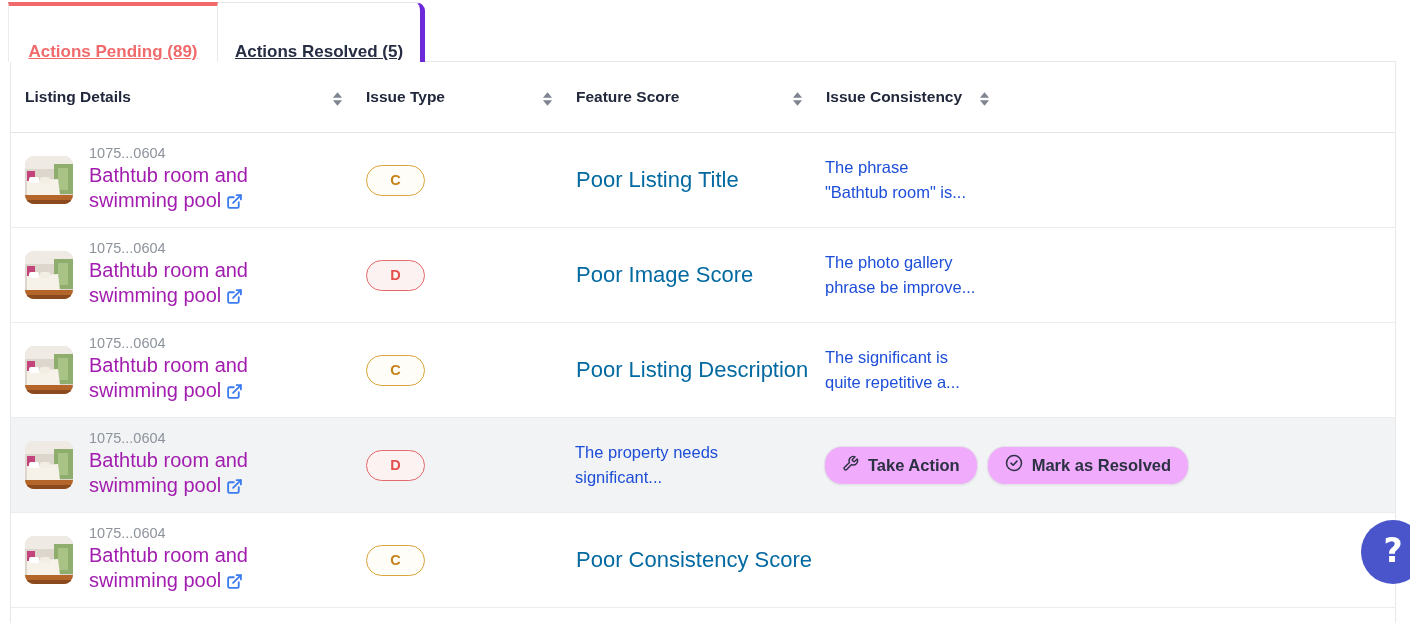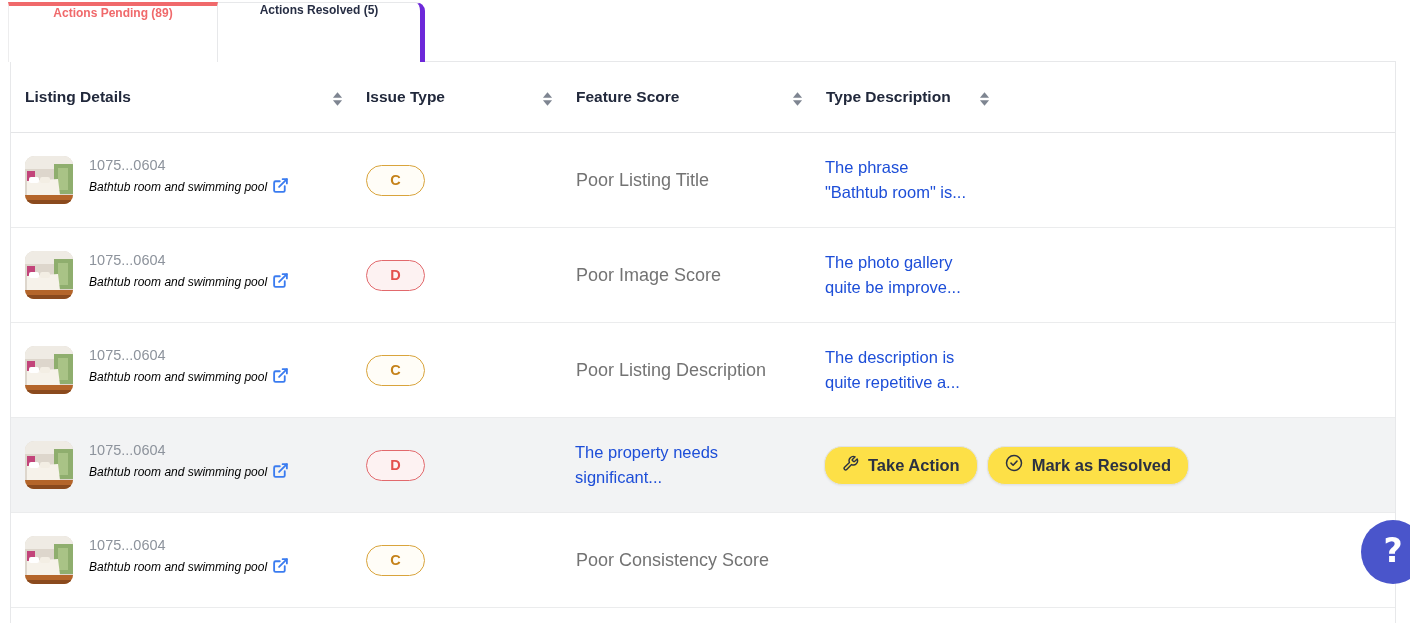--- a/index.html
+++ b/index.html
@@ -2,22 +2,22 @@
 <html><head>
 <meta charset="utf-8">
 <style>
   * { margin:0; padding:0; box-sizing:border-box; }
   html,body { width:1410px; height:623px; background:#ffffff; overflow:hidden;
     font-family:"Liberation Sans", sans-serif; }
   .page { position:relative; width:1410px; height:623px; }
 
   
   .tabs { display:flex; padding-left:8px; margin-top:2px; position:relative; z-index:3; }
-  .tab { height:60px; background:#fff; display:flex; align-items:flex-start; justify-content:center;
-    font-size:12px; font-weight:700; cursor:pointer; }
+  .tab { height:60px; background:#fff; display:flex; align-items:flex-end; justify-content:center;
+    font-size:17px; font-weight:700; cursor:pointer;text-decoration:underline; }
   .tab-active { width:210px; border-top:4px solid #f0696b; border-left:1px solid #ededee;
     border-right:1px solid #e7e8ea; color:#f0696b; }
   .tab-inactive { width:207px; border-top:1px solid #e7e8ea; border-right:5px solid #6d28d9;
     border-top-right-radius:9px; color:#272e44; }
 
   
   .card { position:relative; z-index:1; margin:-1px 14px 0 10px; height:575px;
     border:1px solid #e7e8ea; border-bottom:none; background:#fff; overflow:hidden; }
   .grid-row { display:grid; grid-template-columns:345px 210px 250px 187px 1fr; align-items:center; }
 
@@ -31,38 +31,38 @@
 
   .trow { height:95px; border-bottom:1px solid #ebeced; }
   .trow.highlight { background:#f2f3f4; }
 
   
   .cell-listing { display:flex; align-items:center; gap:16px; padding-left:14px; }
   .thumb { width:48px; height:48px; border-radius:9px; overflow:hidden; flex:none; }
   .thumb svg { display:block; }
   .listing-text { max-width:245px; }
   .listing-id { font-size:14.5px; color:#8d939c; margin-bottom:2px; }
-  .listing-title { font-size:12px; color:#000000; line-height:25px;font-style:italic; }
+  .listing-title { font-size:20px; color:#a21caf; line-height:25px; }
   .extlink { display:inline-block; vertical-align:-3px; margin-left:5px; cursor:pointer; }
 
   
   .cell-score { padding-left:10px; }
   .badge { display:inline-flex; align-items:center; justify-content:center;
     width:59px; height:31px; border-radius:16px; font-size:14.5px; font-weight:700; }
   .badge-c { color:#c5821a; border:1.5px solid #d9a43c; background:#fffdf7; }
   .badge-d { color:#e4504e; border:1.5px solid #e2696c; background:#fdf2f2; }
 
-  .cell-type { padding-left:10px; font-size:18px; color:#737373; }
+  .cell-type { padding-left:10px; font-size:22px; color:#0369a1; }
   .cell-desc { padding-left:9px; font-size:16.5px; color:#1d4ed8; line-height:25px;
     white-space:pre-line; }
 
   
   .cell-actions { display:flex; align-items:center; gap:9px; padding:0 18px 0 8px; }
   .act-btn { display:inline-flex; align-items:center; gap:9px; height:39px; padding:0 17px;
-    background:#fde047; border:1px solid #e2e3e6; border-radius:18px; cursor:pointer;
+    background:#f0abfc; border:1px solid #e2e3e6; border-radius:18px; cursor:pointer;
     font-family:"Liberation Sans", sans-serif; font-size:16.5px; font-weight:700; color:#2b3142;
     box-shadow:0 1px 2px rgba(20,24,40,.05); white-space:nowrap; }
   .act-btn svg { flex:none; }
 
   .row-partial { height:60px; }
 
   
   .help-fab { position:absolute; left:1361px; top:518px; width:64px; height:64px;
     border-radius:50%; background:#4a55cb; border:none; cursor:pointer; z-index:5;
     color:#fff; font-family:"DejaVu Sans", sans-serif; font-size:33px; font-weight:700;
@@ -112,21 +112,21 @@
         <span class="sort">
           <svg width="11" height="6" viewBox="0 0 12 6">
               <path d="M6 0l5 6H1z" fill="#7e8591"></path>
             </svg>
           <svg width="11" height="6" viewBox="0 0 12 6">
               <path d="M6 6l5-6H1z" fill="#7e8591"></path>
             </svg>
         </span>
       </div>
       <div class="th">
-        <span>Type Description</span>
+        <span>Issue Consistency</span>
         <span class="sort">
           <svg width="11" height="6" viewBox="0 0 12 6">
               <path d="M6 0l5 6H1z" fill="#7e8591"></path>
             </svg>
           <svg width="11" height="6" viewBox="0 0 12 6">
               <path d="M6 6l5-6H1z" fill="#7e8591"></path>
             </svg>
         </span>
       </div>
     </div>
@@ -188,21 +188,21 @@
                   <polyline points="15 3 21 3 21 9"></polyline>
                   <line x1="10" y1="14" x2="21" y2="3"></line>
                 </svg></span></div>
         </div>
       </div>
       <div class="cell-score">
         <span class="badge badge-d">D</span>
       </div>
       <div class="cell-type">Poor Image Score</div>
       <div class="cell-desc">The photo gallery
-quite be improve...</div>
+phrase be improve...</div>
       <div class="cell-actions"></div>
     </div>
 
     <div class="grid-row trow">
       <div class="cell-listing">
         <span class="thumb">
           <svg width="48" height="48" viewBox="0 0 48 48">
               <rect width="48" height="48" fill="#ddd6cc"></rect>
               <rect width="48" height="13" fill="#efebe4"></rect>
               <rect x="29" y="8" width="19" height="30" fill="#8fae6e"></rect>
@@ -221,21 +221,21 @@
                   <path d="M18 13v6a2 2 0 0 1-2 2H5a2 2 0 0 1-2-2V8a2 2 0 0 1 2-2h6"></path>
                   <polyline points="15 3 21 3 21 9"></polyline>
                   <line x1="10" y1="14" x2="21" y2="3"></line>
                 </svg></span></div>
         </div>
       </div>
       <div class="cell-score">
         <span class="badge badge-c">C</span>
       </div>
       <div class="cell-type">Poor Listing Description</div>
-      <div class="cell-desc">The description is
+      <div class="cell-desc">The significant is
 quite repetitive a...</div>
       <div class="cell-actions"></div>
     </div>
 
     <div class="grid-row trow highlight">
       <div class="cell-listing">
         <span class="thumb">
           <svg width="48" height="48" viewBox="0 0 48 48">
               <rect width="48" height="48" fill="#ddd6cc"></rect>
               <rect width="48" height="13" fill="#efebe4"></rect>

